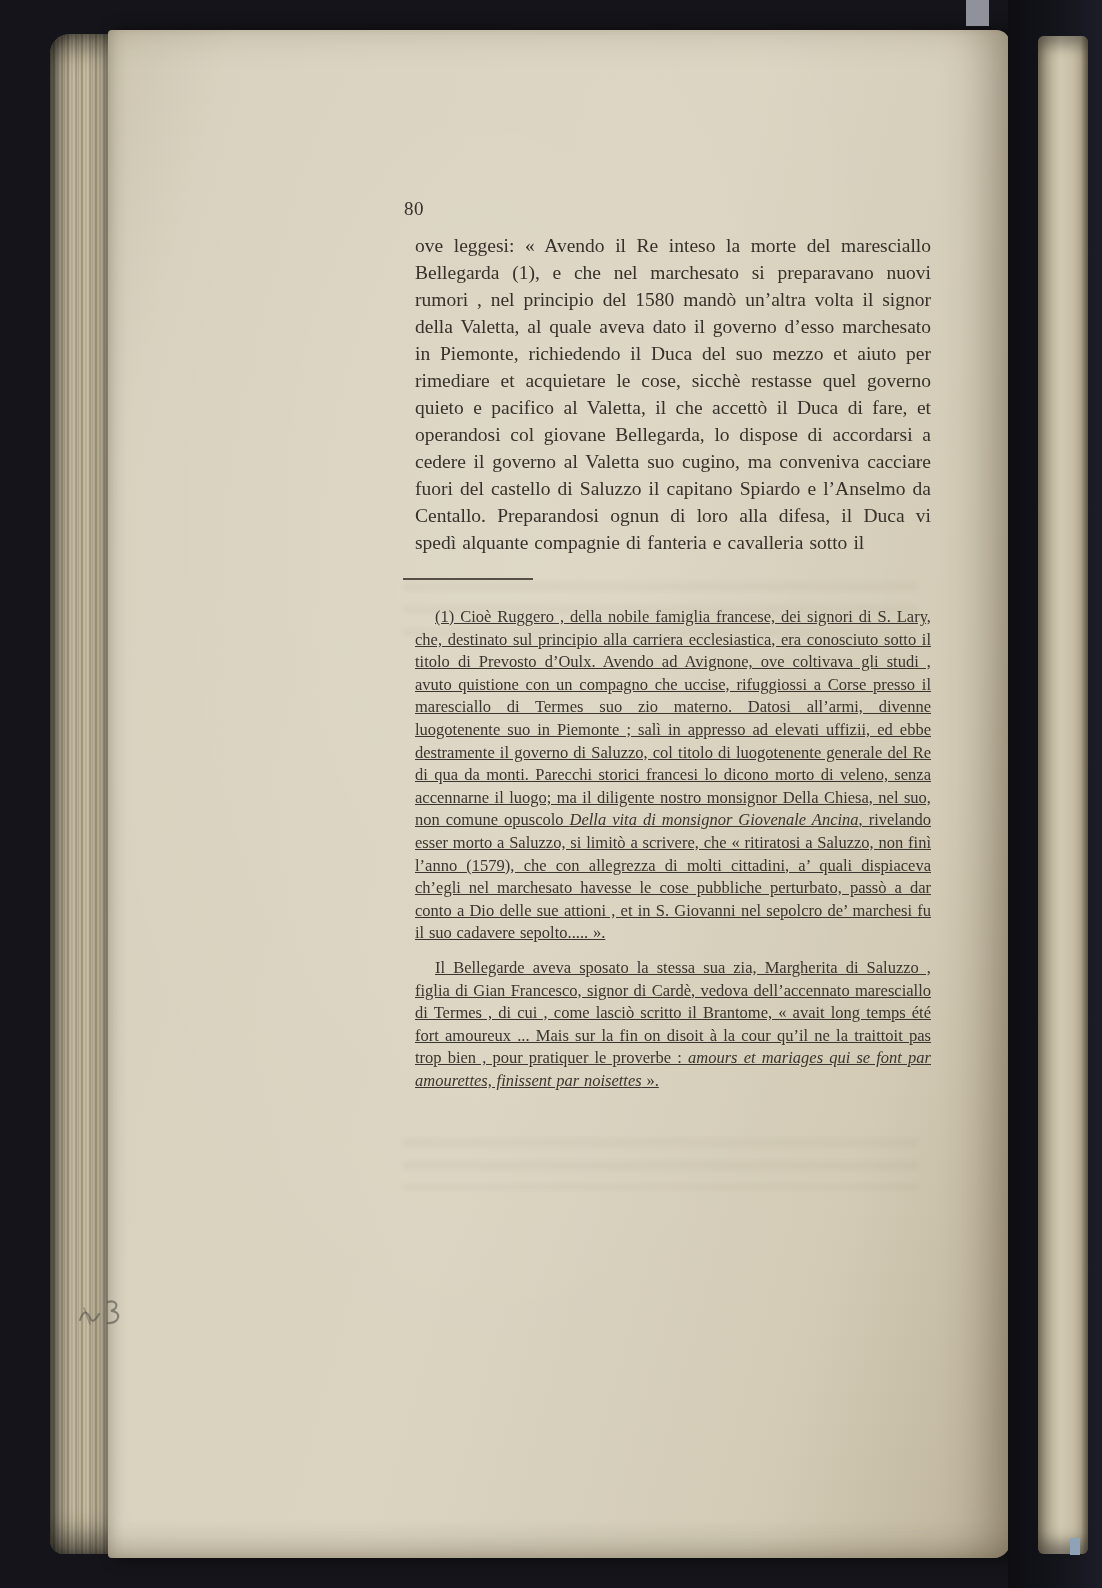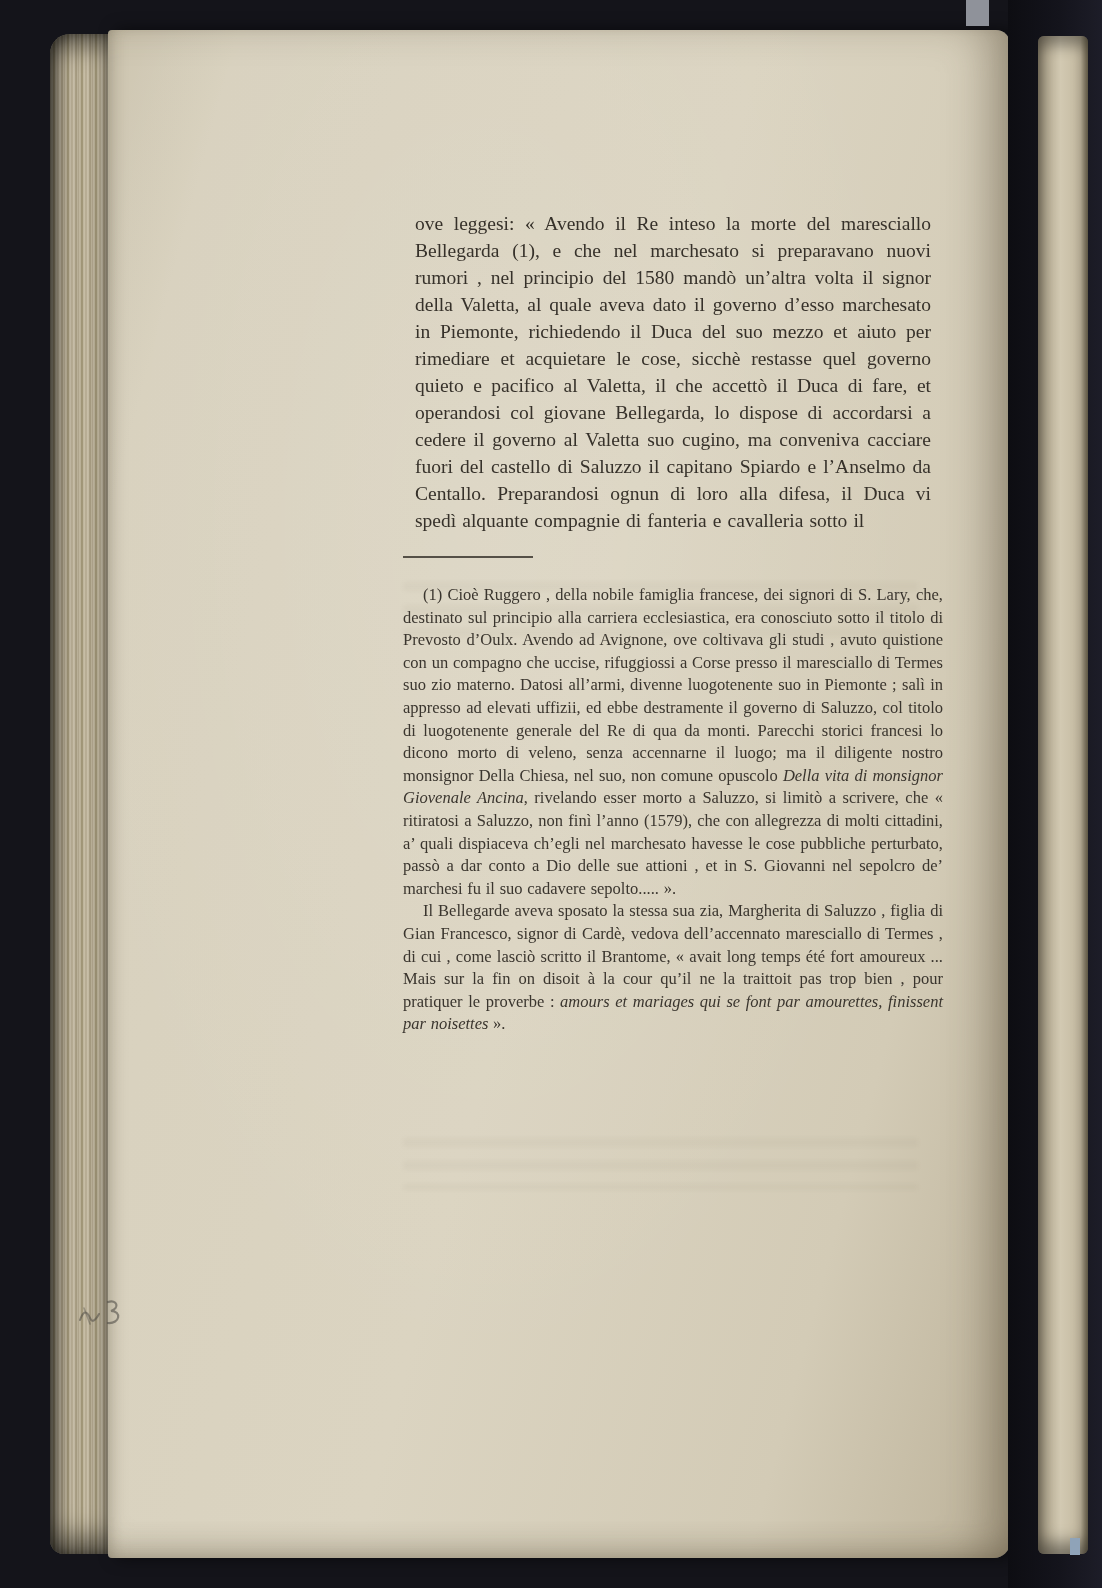--- a/index.html
+++ b/index.html
@@ -51,22 +51,22 @@
   }
   .main {
     margin:12px; font-size:19.5px; line-height:1.385; text-align:justify;
     word-spacing:1.2px; color:#36312a;
   }
   .rule {
     width:130px; height:0; border:0; border-top:2px solid #555047;
     margin:22px 0 26px 0;
   }
   .foot {
-    margin:0; font-size:16.5px; line-height:1.37; text-align:justify;
-    text-indent:20px; color:#3a352e; word-spacing:.6px;
+    margin:12px; font-size:16.5px; line-height:1.37; text-align:justify;
+    text-indent:20px; color:#3a352e; word-spacing:.6px;text-decoration:underline;
   }
   .it { font-style:italic; }
 
   
   .right-dark { position:absolute; left:1008px; top:0; width:94px; height:1588px; background:linear-gradient(90deg,#0d0d12 0%, #14141c 55%, #1d1d28 100%); }
   .facing {
     position:absolute; left:1038px; top:36px; width:50px; height:1518px;
     background:linear-gradient(90deg,#a79c83, #d2c9b2 45%, #c3b9a0 85%, #8f8468);
     border-radius:6px;
     box-shadow: inset 0 10px 14px rgba(0,0,0,.35), inset 0 -12px 16px rgba(0,0,0,.4);
@@ -84,20 +84,21 @@
 
 <div class="scene">
 
   <div class="edges"></div>
 
   <div class="page">
     <div class="ghost ghost-a"></div>
     <div class="ghost ghost-b"></div>
 
     <div class="text-block">
+      <div class="page-number">80</div>
       <p class="main">ove leggesi: « Avendo il Re inteso la morte del maresciallo Bellegarda (1), e che nel marchesato si preparavano nuovi rumori , nel principio del 1580 mandò un’altra volta il signor della Valetta, al quale aveva dato il governo d’esso marchesato in Piemonte, richiedendo il Duca del suo mezzo et aiuto per rimediare et acquietare le cose, sicchè restasse quel governo quieto e pacifico al Valetta, il che accettò il Duca di fare, et operandosi col giovane Bellegarda, lo dispose di accordarsi a cedere il governo al Valetta suo cugino, ma conveniva cacciare fuori del castello di Saluzzo il capitano Spiardo e l’Anselmo da Centallo. Preparandosi ognun di loro alla difesa, il Duca vi spedì alquante compagnie di fanteria e cavalleria sotto il</p>
       <hr class="rule">
       <p class="foot"><span>(1) Cioè Ruggero , della nobile famiglia francese, dei signori di S. Lary, che, destinato sul principio alla carriera ecclesiastica, era conosciuto sotto il titolo di Prevosto d’Oulx. Avendo ad Avignone, ove coltivava gli studi , avuto quistione con un compagno che uccise, rifuggiossi a Corse presso il maresciallo di Termes suo zio materno. Datosi all’armi, divenne luogotenente suo in Piemonte ; salì in appresso ad elevati uffizii, ed ebbe destramente il governo di Saluzzo, col titolo di luogotenente generale del Re di qua da monti. Parecchi storici francesi lo dicono morto di veleno, senza accennarne il luogo; ma il diligente nostro monsignor Della Chiesa, nel suo, non comune opuscolo </span><span class="it">Della vita di monsignor Giovenale Ancina</span><span>, rivelando esser morto a Saluzzo, si limitò a scrivere, che « ritiratosi a Saluzzo, non finì l’anno (1579), che con allegrezza di molti cittadini, a’ quali dispiaceva ch’egli nel marchesato havesse le cose pubbliche perturbato, passò a dar conto a Dio delle sue attioni , et in S. Giovanni nel sepolcro de’ marchesi fu il suo cadavere sepolto..... ».</span></p>
       <p class="foot"><span>Il Bellegarde aveva sposato la stessa sua zia, Margherita di Saluzzo , figlia di Gian Francesco, signor di Cardè, vedova dell’accennato maresciallo di Termes , di cui , come lasciò scritto il Brantome, « avait long temps été fort amoureux ... Mais sur la fin on disoit à la cour qu’il ne la traittoit pas trop bien , pour pratiquer le proverbe : </span><span class="it">amours et mariages qui se font par amourettes, finissent par noisettes</span><span> ».</span></p>
     </div>
   </div>
 
   <svg class="mark" width="56" height="42" viewBox="0 0 56 42">
     <path d="M6 26 q5 -14 10 -2 q3 7 9 -4" fill="none" stroke="#4a4742" stroke-width="2" stroke-linecap="round" opacity="0.7"></path>
     <path d="M34 8 c9 -3 12 6 3 9 c11 0 9 13 -3 12" fill="none" stroke="#4a4742" stroke-width="2.2" stroke-linecap="round" opacity="0.75"></path>

